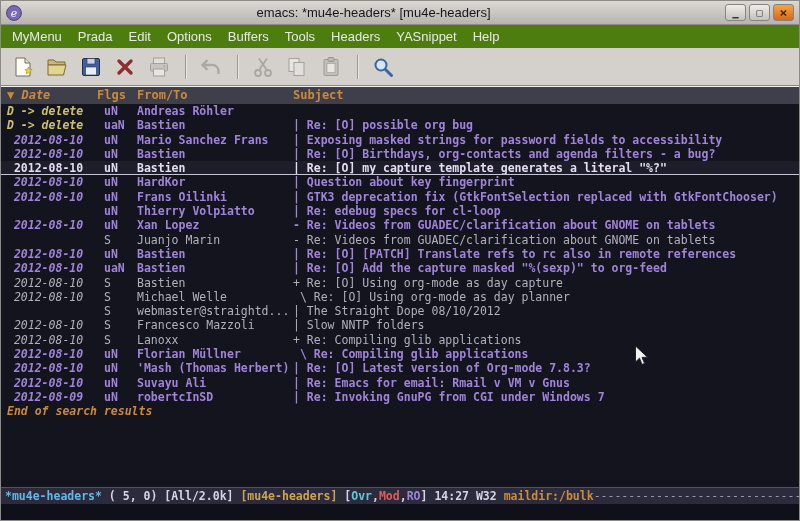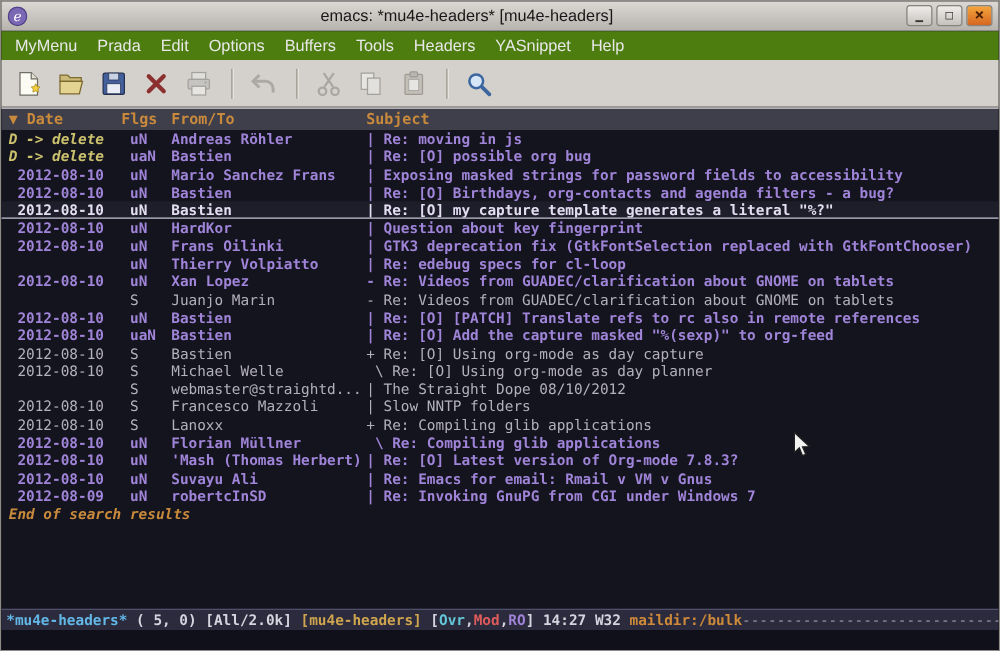--- a/index.html
+++ b/index.html
@@ -39,21 +39,21 @@
 
   
   .buffer { flex:1; display:flex; flex-direction:column; background:var(--bg);
             border-top:1px solid #f2f1ee; overflow:hidden; }
 
   .header-line { flex:none; height:17px; line-height:17px; background:var(--header-line-bg);
                  color:var(--header-line-fg); font-size:12px; font-weight:bold;
                  display:flex; white-space:pre; padding-left:6px; }
 
   .row, .header-line { white-space:pre; }
-  .c-date { flex:none; width:90px; overflow:hidden; }
+  .c-date { flex:none; width:90px; overflow:hidden;font-style:italic; }
   .c-flags { flex:none; width:40px; overflow:hidden; padding-left:7px; }
   .c-from { flex:none; width:156px; overflow:hidden; }
   .c-subj { flex:1; overflow:hidden; }
 
   .rows { flex:none; }
   .row { display:flex; height:14.3px; line-height:14.3px; font-size:11.5px; padding-left:6px; }
   .unread { color:var(--unread); font-weight:bold; }
   .seen { color:var(--seen); }
   .mark-delete { color:var(--delete-mark); font-style:italic; font-weight:bold; }
   .mark-trash { color:var(--trash-mark); font-style:italic; font-weight:bold;margin-top:28px; }
@@ -172,21 +172,20 @@
       <span class="c-flags" style="padding-left:0">Flgs</span>
       <span class="c-from">From/To</span>
       <span class="c-subj">Subject</span>
     </div>
 
     <div class="rows">
         <div class="row">
     <span class="c-date mark-delete">D -&gt; delete</span>
     <span class="c-flags unread">uN</span>
     <span class="c-from unread">Andreas Röhler</span>
-    <span class="c-subj unread">| Re: moving in js</span>
   </div>
         <div class="row">
     <span class="c-date mark-delete">D -&gt; delete</span>
     <span class="c-flags unread">uaN</span>
     <span class="c-from unread">Bastien</span>
     <span class="c-subj unread">| Re: [O] possible org bug</span>
   </div>
         <div class="row">
     <span class="c-date unread"> 2012-08-10</span>
     <span class="c-flags unread">uN</span>

